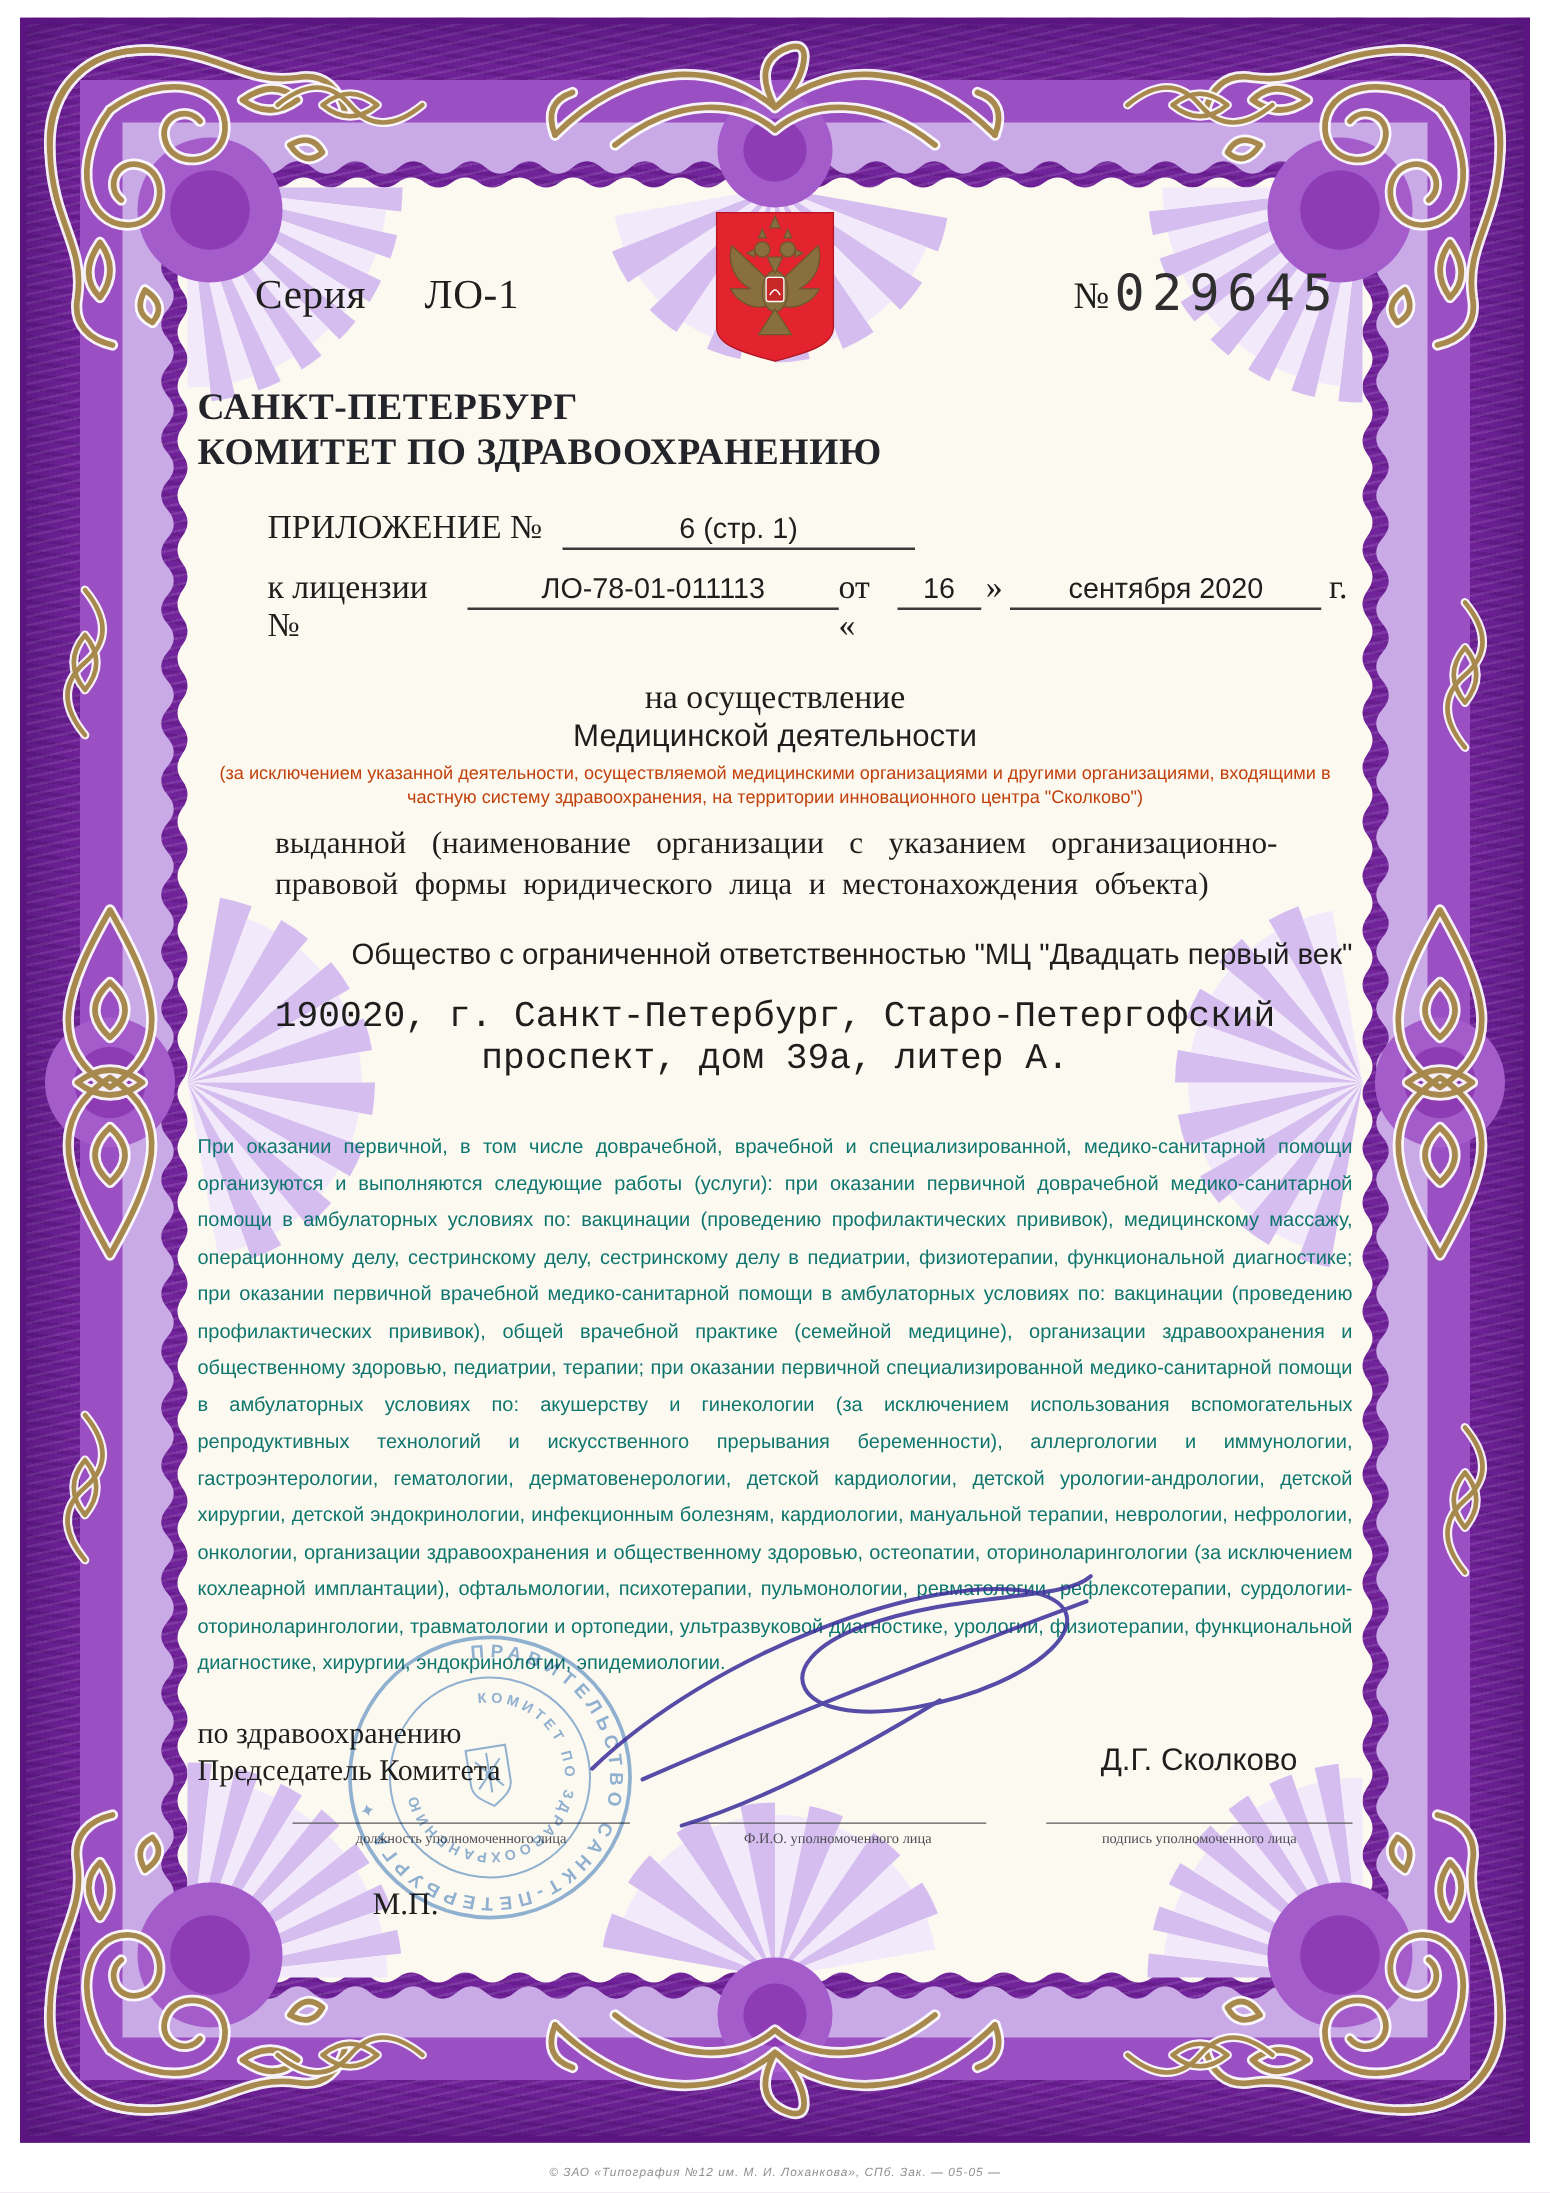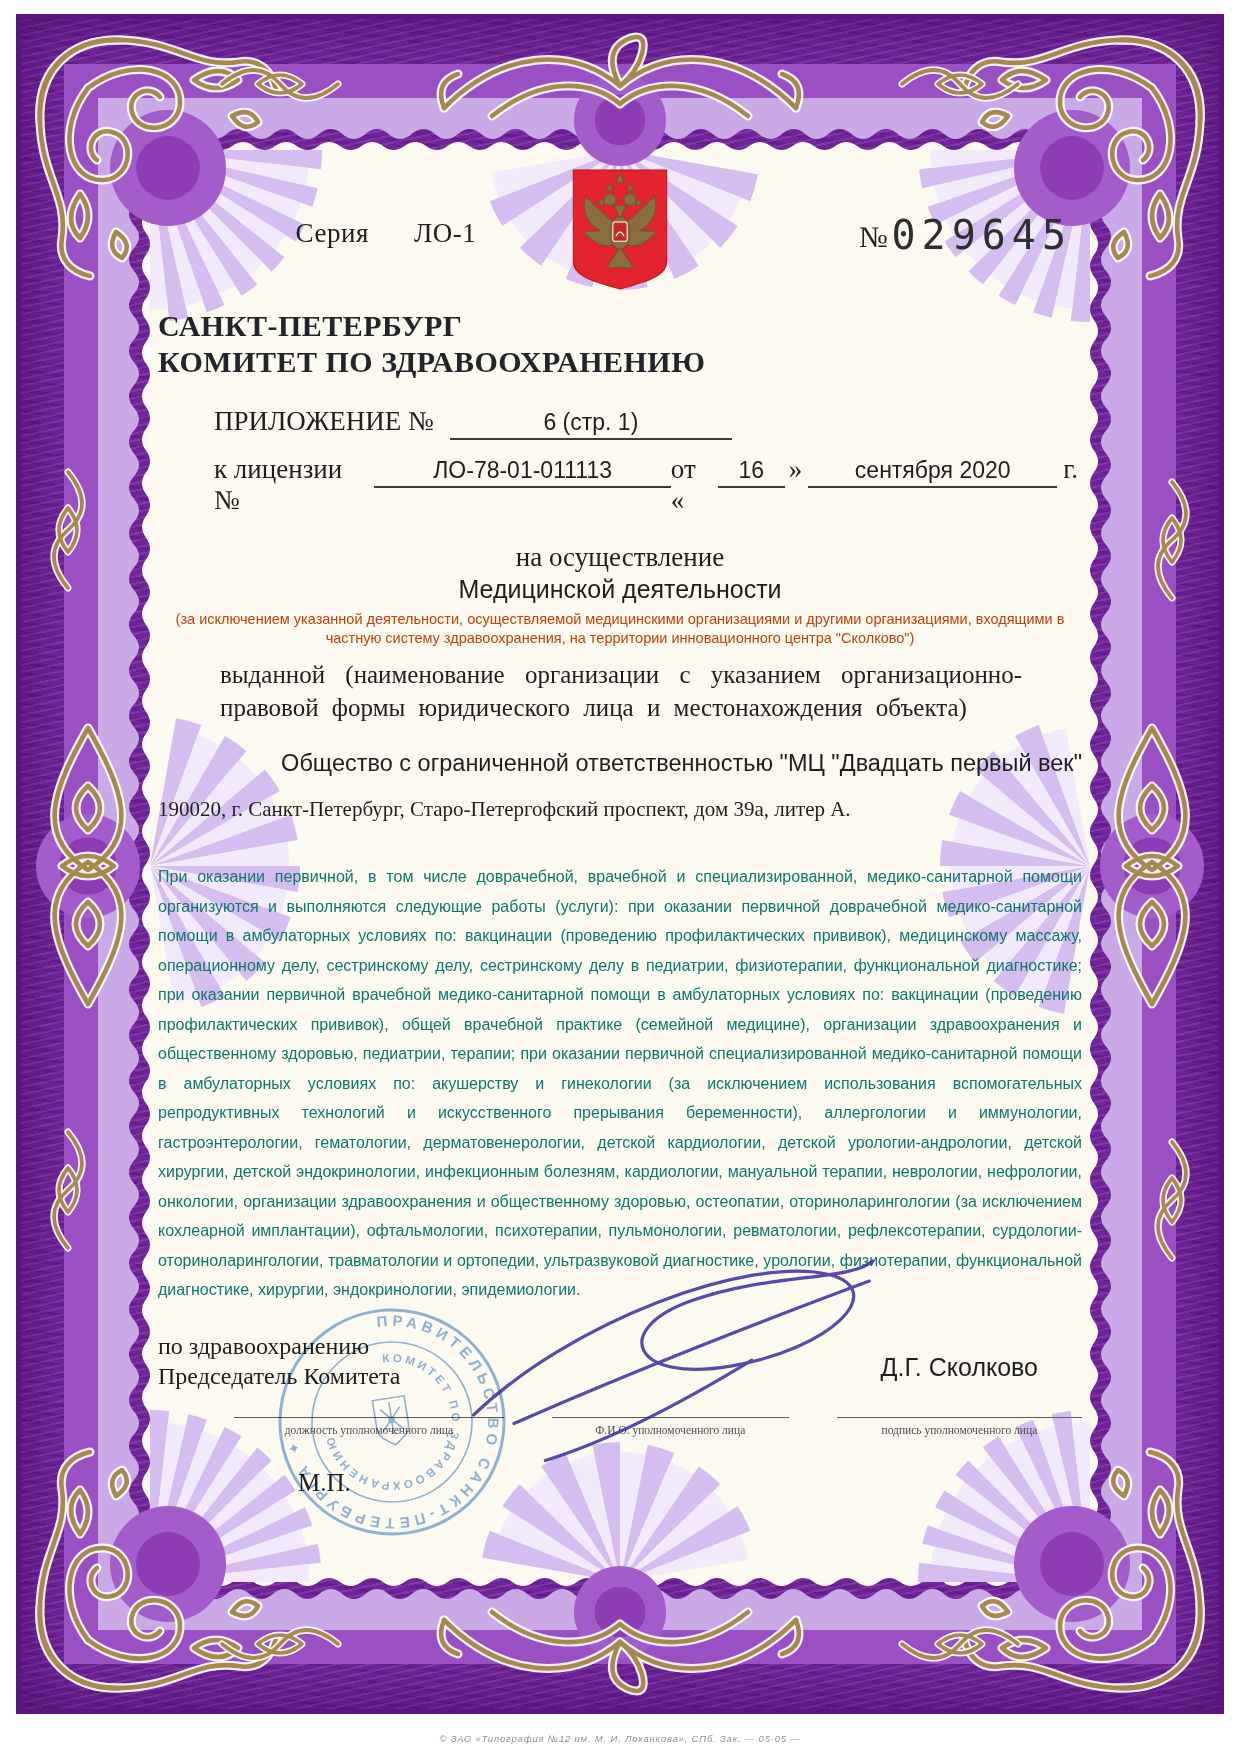--- a/index.html
+++ b/index.html
@@ -11,42 +11,42 @@
           repeating-linear-gradient(168deg, rgba(255,255,255,.10) 0 2px, rgba(0,0,0,0) 2px 7px),
           repeating-linear-gradient(8deg, rgba(60,0,90,.18) 0 3px, rgba(0,0,0,0) 3px 10px),
           #71239a;
         box-shadow: inset 0 0 0 5px #5a1580, inset 0 0 70px rgba(40,0,70,.55);}
   #deco{position:absolute;left:0;top:0;}
   .sw{stroke:#ffffff;stroke-width:9;opacity:.92;fill:none;}
   .sg{stroke:#a8894d;stroke-width:4.6;fill:none;}
   
   .content{position:absolute;left:150px;top:146px;right:150px;bottom:172px;padding:14px 8px 0 8px;}
   .hdr{display:grid;grid-template-columns:1fr auto 1fr;align-items:flex-start;margin-top:6px;}
-  .serial{margin-left:46px;margin-top:52px;font-size:27px;letter-spacing:.5px;text-align:center;}
+  .serial{margin-left:46px;margin-top:52px;font-size:33px;letter-spacing:.5px;}
   .serial b{font-weight:400;margin-left:38px;}
   .numwrap{justify-self:end;margin-right:10px;margin-top:46px;white-space:nowrap;}
   .numsign{font-size:30px;}
   .numval{font-family:"DejaVu Sans Mono","Liberation Mono",monospace;font-size:40px;letter-spacing:6px;color:#2e2e2e;vertical-align:-2px;}
   .crest{width:104px;height:126px;}
   .title{ text-align:left;font-weight:700;font-size:30px;letter-spacing:.5px;margin-top:16px;line-height:36px;color:#23232a;}
   .apx{margin-top:26px;margin-left:56px;margin-right:4px;font-size:27px;}
   .apxrow{display:flex;align-items:baseline;margin-bottom:14px;flex-wrap:nowrap;}
   .field{display:inline-block;border-bottom:2px solid #3a3a3a;text-align:center;
          font-family:"Liberation Sans","DejaVu Sans",sans-serif;font-size:23px;padding:0 6px 2px 6px;}
   .f-apx{width:270px;margin-left:16px;}
   .f-lic{width:300px;margin-left:8px;}
   .f-day{width:58px;margin:0 4px;}
   .f-month{width:250px;margin:0 6px;}
   .spacer{flex:1;}
   .purpose1{text-align:center;font-size:27px;margin-top:26px;}
   .purpose2{text-align:center;font-family:"Liberation Sans","DejaVu Sans",sans-serif;font-size:25px;margin-top:2px;}
   .exception{text-align:center;font-family:"Liberation Sans","DejaVu Sans",sans-serif;font-size:14.5px;line-height:19px;margin:6px auto 0 auto;width:900px;color:#c2410c;}
   .issued{margin:10px 60px 0 62px;font-size:25px;line-height:33px;text-align:justify;word-spacing:7px;}
   .org{text-align:right;font-family:"Liberation Sans","DejaVu Sans",sans-serif;font-size:23.5px;margin-top:26px;}
-  .addr{text-align:left;font-family:Liberation Serif, serif;font-size:21px;margin-top:20px;}
+  .addr{text-align:center;font-family:Liberation Mono, monospace;font-size:29px;margin-top:20px;}
   .bodytext{margin-top:40px;font-family:"Liberation Sans","DejaVu Sans",sans-serif;font-size:16px;line-height:29.5px;text-align:justify;color:#0f766e;}
   .sigblock{position:relative;margin-top:26px;height:218px;}
   .sigpos{font-size:24px;line-height:30px;}
   .signame{position:absolute;right:44px;top:22px;font-family:"Liberation Sans","DejaVu Sans",sans-serif;font-size:25px;}
   .siglines{display:flex;gap:48px;margin:26px 0 0 76px;}
   .sigline{border-top:1.5px solid #5a5a5a;padding-top:6px;text-align:center;font-size:11.5px;color:#4c4c52;}
   .sl1{width:330px;} .sl2{width:290px;} .sl3{width:300px;}
   .mp{position:absolute;left:140px;top:138px;font-size:25px;}
   .imprint{position:absolute;left:0;right:0;bottom:10px;text-align:center;
            font-family:"Liberation Sans","DejaVu Sans",sans-serif;font-size:9.5px;color:#8f8f8f;

